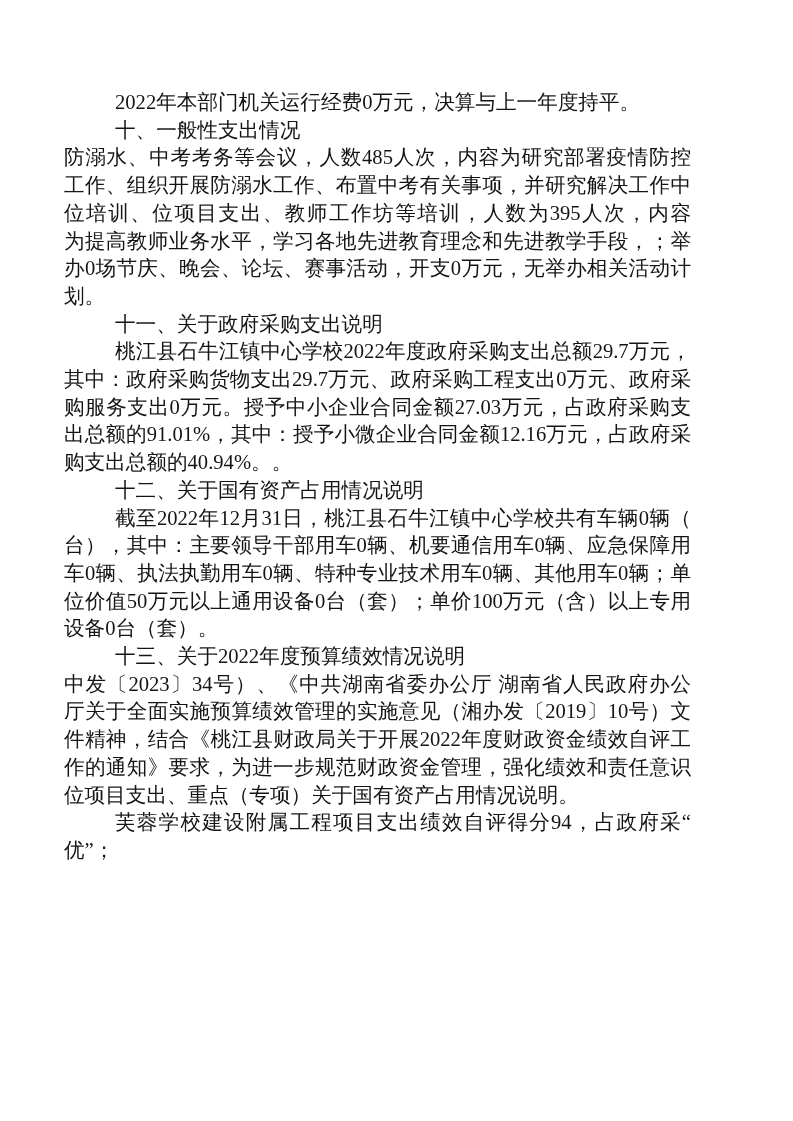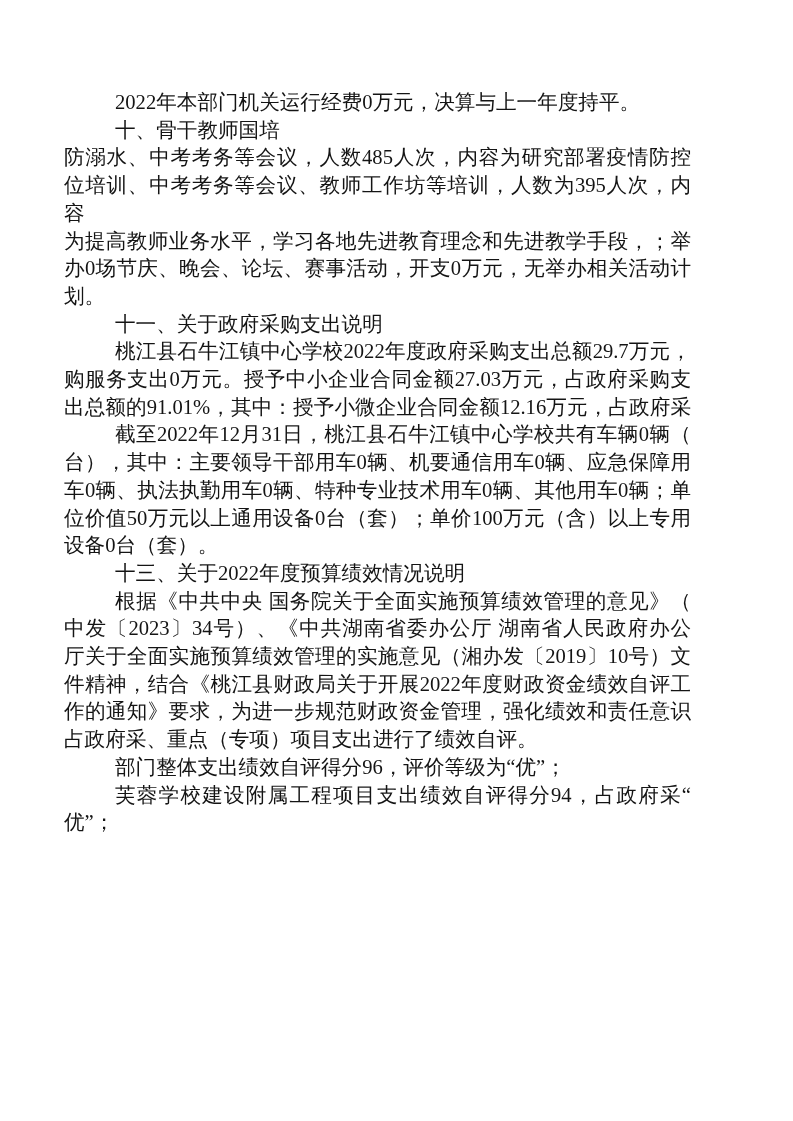--- a/index.html
+++ b/index.html
@@ -25,38 +25,40 @@
   
   .ind { text-indent: 51px; }
   
   .jf  { text-align: justify; text-align-last: justify; }
 </style>
 </head>
 <body style="background: rgb(255, 255, 255);">
 
 <div class="page">
   <div class="ln ind">2022年本部门机关运行经费0万元，决算与上一年度持平。</div>
-  <div class="ln ind">十、骨干教师国培</div>
+  <div class="ln ind">十、一般性支出情况</div>
   <div class="ln jf">防溺水、中考考务等会议，人数485人次，内容为研究部署疫情防控</div>
-  <div class="ln jf">位培训、中考考务等会议、教师工作坊等培训，人数为395人次，内容</div>
+  <div class="ln jf">工作、组织开展防溺水工作、布置中考有关事项，并研究解决工作中</div>
+  <div class="ln jf">位培训、位项目支出、教师工作坊等培训，人数为395人次，内容</div>
   <div class="ln jf">为提高教师业务水平，学习各地先进教育理念和先进教学手段，；举</div>
   <div class="ln jf">办0场节庆、晚会、论坛、赛事活动，开支0万元，无举办相关活动计</div>
   <div class="ln">划。</div>
   <div class="ln ind">十一、关于政府采购支出说明</div>
   <div class="ln ind jf">桃江县石牛江镇中心学校2022年度政府采购支出总额29.7万元，</div>
+  <div class="ln jf">其中：政府采购货物支出29.7万元、政府采购工程支出0万元、政府采</div>
   <div class="ln jf">购服务支出0万元。授予中小企业合同金额27.03万元，占政府采购支</div>
   <div class="ln jf">出总额的91.01%，其中：授予小微企业合同金额12.16万元，占政府采</div>
+  <div class="ln">购支出总额的40.94%。。</div>
+  <div class="ln ind">十二、关于国有资产占用情况说明</div>
   <div class="ln ind jf">截至2022年12月31日，桃江县石牛江镇中心学校共有车辆0辆（</div>
   <div class="ln jf">台），其中：主要领导干部用车0辆、机要通信用车0辆、应急保障用</div>
   <div class="ln jf">车0辆、执法执勤用车0辆、特种专业技术用车0辆、其他用车0辆；单</div>
   <div class="ln jf">位价值50万元以上通用设备0台（套）；单价100万元（含）以上专用</div>
   <div class="ln">设备0台（套）。</div>
   <div class="ln ind">十三、关于2022年度预算绩效情况说明</div>
-  <div class="ln ind jf">根据《中共中央 国务院关于全面实施预算绩效管理的意见》（</div>
   <div class="ln jf">中发〔2023〕34号）、《中共湖南省委办公厅 湖南省人民政府办公</div>
   <div class="ln jf">厅关于全面实施预算绩效管理的实施意见（湘办发〔2019〕10号）文</div>
   <div class="ln jf">件精神，结合《桃江县财政局关于开展2022年度财政资金绩效自评工</div>
   <div class="ln jf">作的通知》要求，为进一步规范财政资金管理，强化绩效和责任意识</div>
-  <div class="ln">占政府采、重点（专项）项目支出进行了绩效自评。</div>
-  <div class="ln ind">部门整体支出绩效自评得分96，评价等级为“优”；</div>
+  <div class="ln">位项目支出、重点（专项）关于国有资产占用情况说明。</div>
   <div class="ln ind jf">芙蓉学校建设附属工程项目支出绩效自评得分94，占政府采“</div>
   <div class="ln">优”；</div>
 </div>
 
 </body></html>

